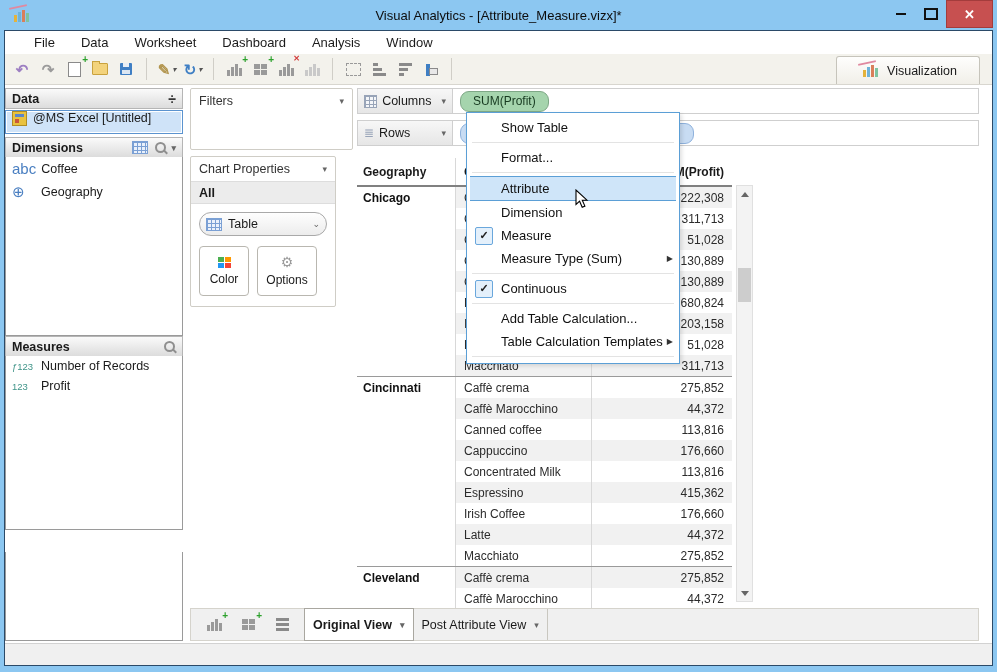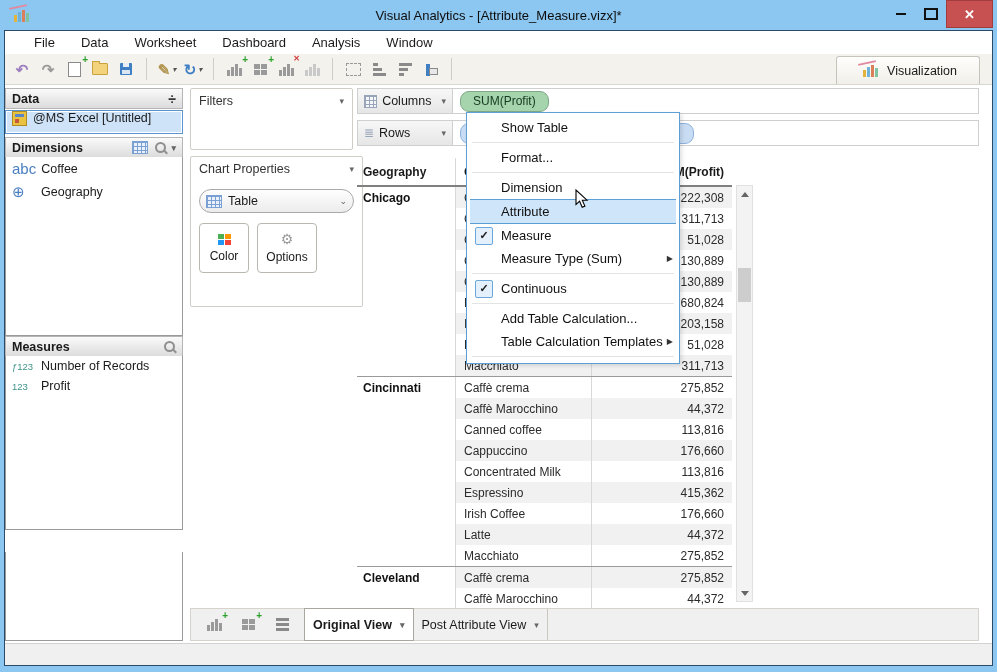--- a/index.html
+++ b/index.html
@@ -306,25 +306,28 @@
   <div class="pbox" style="left:0;top:521px;width:178px;height:89px;border-top:none"></div>
 
   <div class="card" style="left:185px;top:57px;width:163px;height:62px">
     <div class="card-head">
       <span>Filters</span>
       <span class="spacer"></span>
         <span class="chev">▾</span>
     </div>
   </div>
 
-  <div class="card" style="left:185px;top:125px;width:173px;height:151px">
+  <div class="card" style="left:185px;top:125px;width:146px;height:151px">
     <div class="card-head">
       <span>Chart Properties</span>
       <span class="spacer"></span>
         <span class="chev">▾</span>
+    </div>
+    <div class="allrow">
+      <span>All</span>
     </div>
     <div class="selectbox">
       <span class="i-gridlines"></span>
       <span>Table</span>
       <span class="spacer"></span>
         <span class="chev">⌄</span>
     </div>
     <div style="display:flex;gap:8px;padding:2px 8px">
       <div class="propbtn">
         <span class="sq4 colors">
@@ -487,28 +490,28 @@
         <span class="lbl">Show Table</span>
         <span class="spacer"></span>
       </div>
       <div class="msep"></div>
       <div class="mi">
         <span class="gut"></span>
         <span class="lbl">Format...</span>
         <span class="spacer"></span>
       </div>
       <div class="msep"></div>
+      <div class="mi hl">
+        <span class="gut"></span>
+        <span class="lbl">Attribute</span>
+        <span class="spacer"></span>
+      </div>
       <div class="mi">
         <span class="gut"></span>
         <span class="lbl">Dimension</span>
-        <span class="spacer"></span>
-      </div>
-      <div class="mi hl">
-        <span class="gut"></span>
-        <span class="lbl">Attribute</span>
         <span class="spacer"></span>
       </div>
       <div class="mi">
         <span class="gut">
           <span class="chk">✓</span>
         </span>
         <span class="lbl">Measure</span>
         <span class="spacer"></span>
       </div>
       <div class="mi">

